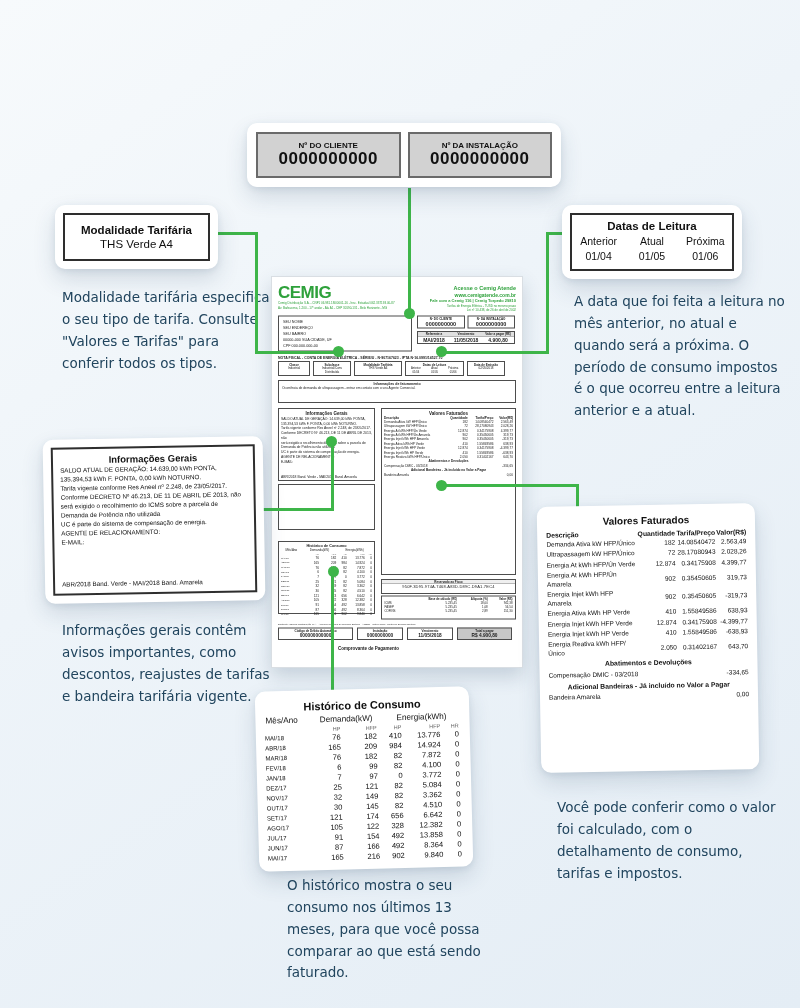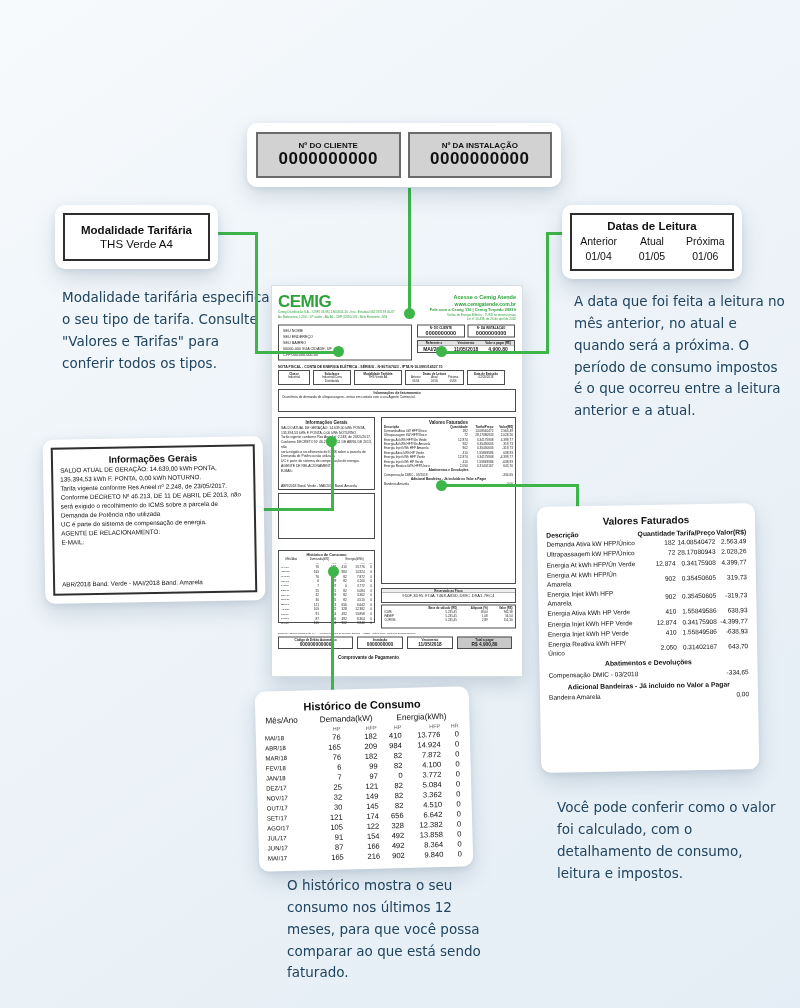--- a/index.html
+++ b/index.html
@@ -59,21 +59,21 @@
   .hist-tbl tr.gh th{font-size:8.2px;text-align:center;}
   .hist-tbl tr.gh th:first-child{text-align:left;font-size:8.2px;}
   .hist-tbl tr.sh th{font-size:5.5px;color:#666;text-align:right;padding-right:6px;}
   .hist-tbl td{font-size:7.6px;color:#111;text-align:right;padding:0 6px 0 0;line-height:1.32;}
   .hist-tbl td:first-child{font-size:6px;text-align:left;padding:0;}
   .hist-tbl td:last-child,.hist-tbl tr.sh th:last-child{padding-right:2px;}
   
   .ln{position:absolute;background:#3eb549;z-index:4;}
   .dot{position:absolute;width:11px;height:11px;border-radius:50%;background:#3eb549;z-index:5;}
   
-  .bill{position:absolute;left:271px;top:285px;width:250px;height:390px;background:#fff;
+  .bill{position:absolute;left:271px;top:276px;width:250px;height:390px;background:#fff;
     z-index:2;border:1px solid #d9dee3;box-shadow:0 8px 18px rgba(40,70,100,.20);overflow:hidden;}
   .bill-inner{width:500px;height:780px;transform:scale(.5);transform-origin:top left;
     box-sizing:border-box;padding:14px 12px;color:#1a1a1a;}
   .bh{display:flex;justify-content:space-between;}
   .logo{font-size:34px;font-weight:bold;color:#2ea13b;line-height:.95;letter-spacing:-1px;}
   .logo-sub{font-size:6px;color:#2ea13b;line-height:1.35;margin-top:2px;}
   .atende{text-align:right;color:#2ea13b;line-height:1.35;}
   .at1{font-size:11px;font-weight:bold;}
   .at2{font-size:10px;font-weight:bold;}
   .at3{font-size:8px;font-weight:bold;}
@@ -182,22 +182,23 @@
         <div class="datas-col">
           <div>Próxima</div>
           <div>01/06</div>
         </div>
       </div>
     </div>
   </div>
 
   <div class="note" style="left:62px;top:287px;width:210px;">Modalidade tarifária especifica o seu tipo de tarifa. Consulte "Valores e Tarifas" para conferir todos os tipos.</div>
   <div class="note" style="left:574px;top:291px;width:214px;">A data que foi feita a leitura no mês anterior, no atual e quando será a próxima. O período de consumo impostos é o que ocorreu entre a leitura anterior e a atual.</div>
-  <div class="note" style="left:287px;top:875px;width:216px;">O histórico mostra o seu consumo nos últimos 12 meses, para que você possa comparar ao que está sendo faturado.</div>
-  <div class="note" style="left:557px;top:797px;width:222px;">Você pode conferir como o valor foi calculado, com o detalhamento de consumo, leitura e impostos.</div>
+  <div class="note" style="left:62px;top:620px;width:210px;">Informações gerais contêm avisos importantes, como descontos, reajustes de tarifas e bandeira tarifária vigente.</div>
+  <div class="note" style="left:287px;top:875px;width:216px;">O histórico mostra o seu consumo nos últimos 13 meses, para que você possa comparar ao que está sendo faturado.</div>
+  <div class="note" style="left:557px;top:797px;width:222px;">Você pode conferir como o valor foi calculado, com o detalhamento de consumo, tarifas e impostos.</div>
 
   <div class="card ig-card">
     <div class="ig-frame">
       <div class="ig-title">Informações Gerais</div>
       <div class="ig-lines">SALDO ATUAL DE GERAÇÃO: 14.639,00 kWh PONTA,
 135.394,53 kWh F. PONTA, 0,00 kWh NOTURNO.
 Tarifa vigente conforme Res Aneel nº 2.248, de 23/05/2017.
 Conforme DECRETO Nº 46.213, DE 11 DE ABRIL DE 2013, não
 será exigido o recolhimento do ICMS sobre a parcela de
 Demanda de Potência não utilizada

